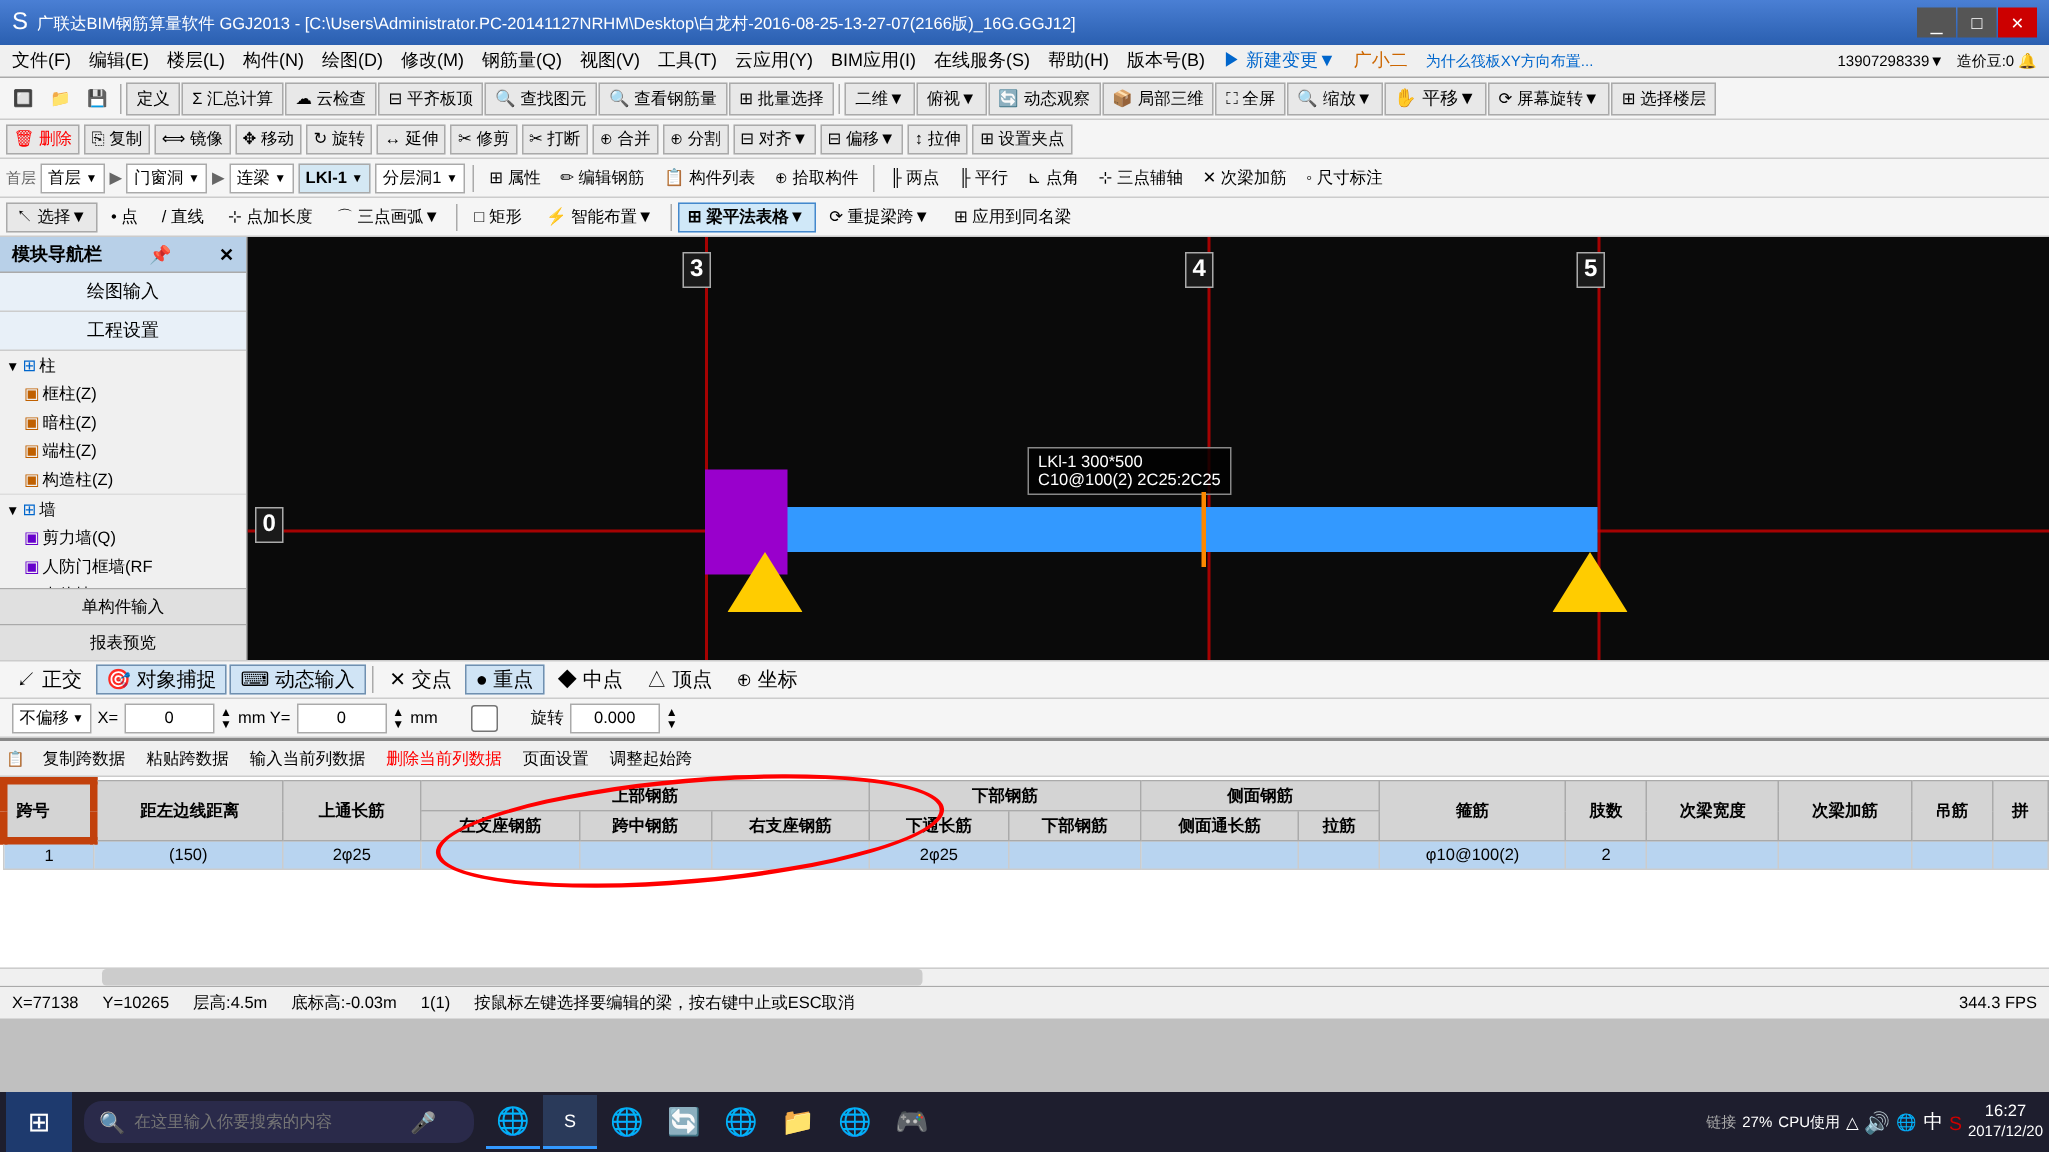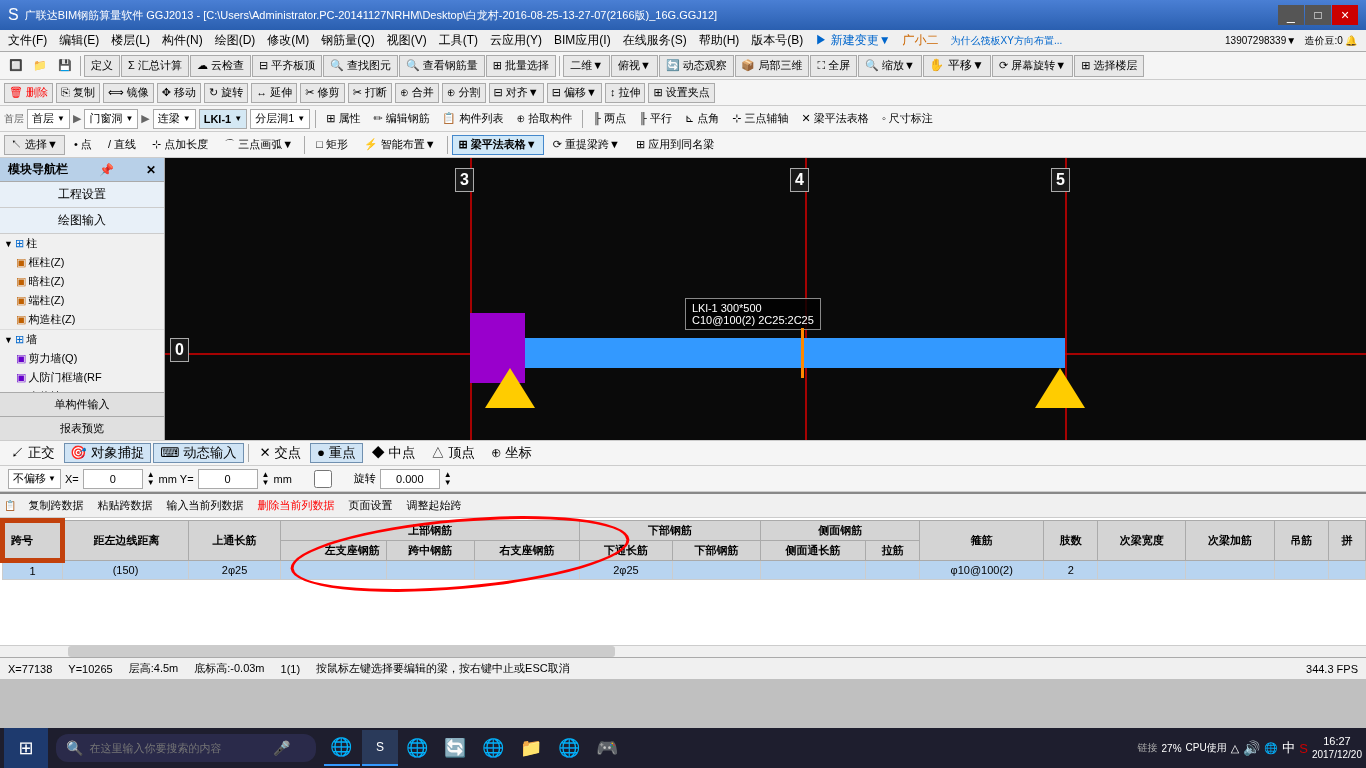--- a/index.html
+++ b/index.html
@@ -137,21 +137,21 @@
   <div style="width:1px;height:18px;background:#aaa;margin:0 2px;"></div>
   <button style="height:20px;padding:0 4px;border:1px solid transparent;background:transparent;cursor:pointer;font-size:11px;">⊞ 属性</button>
   <button style="height:20px;padding:0 4px;border:1px solid transparent;background:transparent;cursor:pointer;font-size:11px;">✏ 编辑钢筋</button>
   <button style="height:20px;padding:0 4px;border:1px solid transparent;background:transparent;cursor:pointer;font-size:11px;">📋 构件列表</button>
   <button style="height:20px;padding:0 4px;border:1px solid transparent;background:transparent;cursor:pointer;font-size:11px;">⊕ 拾取构件</button>
   <div style="width:1px;height:18px;background:#aaa;margin:0 2px;"></div>
   <button style="height:20px;padding:0 4px;border:1px solid transparent;background:transparent;cursor:pointer;font-size:11px;">╟ 两点</button>
   <button style="height:20px;padding:0 4px;border:1px solid transparent;background:transparent;cursor:pointer;font-size:11px;">╟ 平行</button>
   <button style="height:20px;padding:0 4px;border:1px solid transparent;background:transparent;cursor:pointer;font-size:11px;">⊾ 点角</button>
   <button style="height:20px;padding:0 4px;border:1px solid transparent;background:transparent;cursor:pointer;font-size:11px;">⊹ 三点辅轴</button>
-  <button style="height:20px;padding:0 4px;border:1px solid transparent;background:transparent;cursor:pointer;font-size:11px;">✕ 梁平法表格</button>
+  <button style="height:20px;padding:0 4px;border:1px solid transparent;background:transparent;cursor:pointer;font-size:11px;">✕ 次梁加筋</button>
   <button style="height:20px;padding:0 4px;border:1px solid transparent;background:transparent;cursor:pointer;font-size:11px;">◦ 尺寸标注</button>
 </div>
 
 <div id="draw-toolbar" style="height:26px;background:#f5f5f5;border-bottom:1px solid #ccc;display:flex;align-items:center;padding:0 4px;gap:2px;font-size:11px;overflow:hidden;">
   <button style="height:20px;padding:0 6px;border:1px solid #aaa;background:#e8e8e8;cursor:pointer;font-size:11px;">↖ 选择▼</button>
   <button style="height:20px;padding:0 6px;border:1px solid transparent;background:transparent;cursor:pointer;font-size:11px;">• 点</button>
   <button style="height:20px;padding:0 6px;border:1px solid transparent;background:transparent;cursor:pointer;font-size:11px;">/ 直线</button>
   <button style="height:20px;padding:0 6px;border:1px solid transparent;background:transparent;cursor:pointer;font-size:11px;">⊹ 点加长度</button>
   <button style="height:20px;padding:0 6px;border:1px solid transparent;background:transparent;cursor:pointer;font-size:11px;">⌒ 三点画弧▼</button>
   <div style="width:1px;height:18px;background:#aaa;margin:0 2px;"></div>
@@ -164,22 +164,22 @@
 </div>
 
 <div id="work-area" style="display:flex;height:282px;overflow:hidden;">
 
   <div id="sidebar" style="width:165px;background:#f0f0f0;border-right:1px solid #aaa;display:flex;flex-direction:column;overflow:hidden;">
     <div style="background:#b8d0e8;padding:3px 8px;font-size:12px;font-weight:bold;display:flex;justify-content:space-between;align-items:center;border-bottom:1px solid #aaa;">
       <span>模块导航栏</span>
       <span style="cursor:pointer;">📌</span>
       <span style="cursor:pointer;">✕</span>
     </div>
+    <div style="padding:4px 8px;font-size:12px;text-align:center;background:#e8f0f8;border-bottom:1px solid #ccc;cursor:pointer;">绘图输入</div>
     <div style="padding:4px 8px;font-size:12px;text-align:center;background:#e8f0f8;border-bottom:1px solid #ccc;cursor:pointer;">工程设置</div>
-    <div style="padding:4px 8px;font-size:12px;text-align:center;background:#e8f0f8;border-bottom:1px solid #ccc;cursor:pointer;">绘图输入</div>
     <div style="flex:1;overflow-y:auto;">
 
       <div>
         <div style="display:flex;align-items:center;padding:2px 4px;font-size:11px;cursor:pointer;">
           <span style="font-size:9px;margin-right:2px;">▼</span>
           <span style="color:#0066cc;">⊞</span>
           <span style="margin-left:2px;">柱</span>
         </div>
         <div style="display:flex;align-items:center;padding:2px 4px 2px 16px;font-size:11px;cursor:pointer;">
           <span style="color:#c06000;margin-right:2px;">▣</span>
@@ -330,21 +330,21 @@
           <th colspan="2" style="border:1px solid #aaa;padding:2px 6px;text-align:center;">下部钢筋</th>
           <th colspan="2" style="border:1px solid #aaa;padding:2px 6px;text-align:center;">侧面钢筋</th>
           <th rowspan="2" style="border:1px solid #aaa;padding:2px 6px;text-align:center;min-width:80px;">箍筋</th>
           <th rowspan="2" style="border:1px solid #aaa;padding:2px 6px;text-align:center;min-width:30px;">肢数</th>
           <th rowspan="2" style="border:1px solid #aaa;padding:2px 6px;text-align:center;min-width:50px;">次梁宽度</th>
           <th rowspan="2" style="border:1px solid #aaa;padding:2px 6px;text-align:center;min-width:50px;">次梁加筋</th>
           <th rowspan="2" style="border:1px solid #aaa;padding:2px 6px;text-align:center;min-width:30px;">吊筋</th>
           <th rowspan="2" style="border:1px solid #aaa;padding:2px 6px;text-align:center;min-width:20px;">拼</th>
         </tr>
         <tr style="background:#d4d4d4;">
-          <th style="border:1px solid #aaa;padding:2px 6px;text-align:right;min-width:65px;">左支座钢筋</th>
+          <th style="border:1px solid #aaa;padding:2px 6px;text-align:center;min-width:65px;">左支座钢筋</th>
           <th style="border:1px solid #aaa;padding:2px 6px;text-align:center;min-width:55px;">跨中钢筋</th>
           <th style="border:1px solid #aaa;padding:2px 6px;text-align:center;min-width:65px;">右支座钢筋</th>
           <th style="border:1px solid #aaa;padding:2px 6px;text-align:center;min-width:60px;">下通长筋</th>
           <th style="border:1px solid #aaa;padding:2px 6px;text-align:center;min-width:55px;">下部钢筋</th>
           <th style="border:1px solid #aaa;padding:2px 6px;text-align:center;min-width:60px;">侧面通长筋</th>
           <th style="border:1px solid #aaa;padding:2px 6px;text-align:center;min-width:30px;">拉筋</th>
         </tr>
       </thead>
       <tbody>
         <tr style="background:#b8d4f0;">

